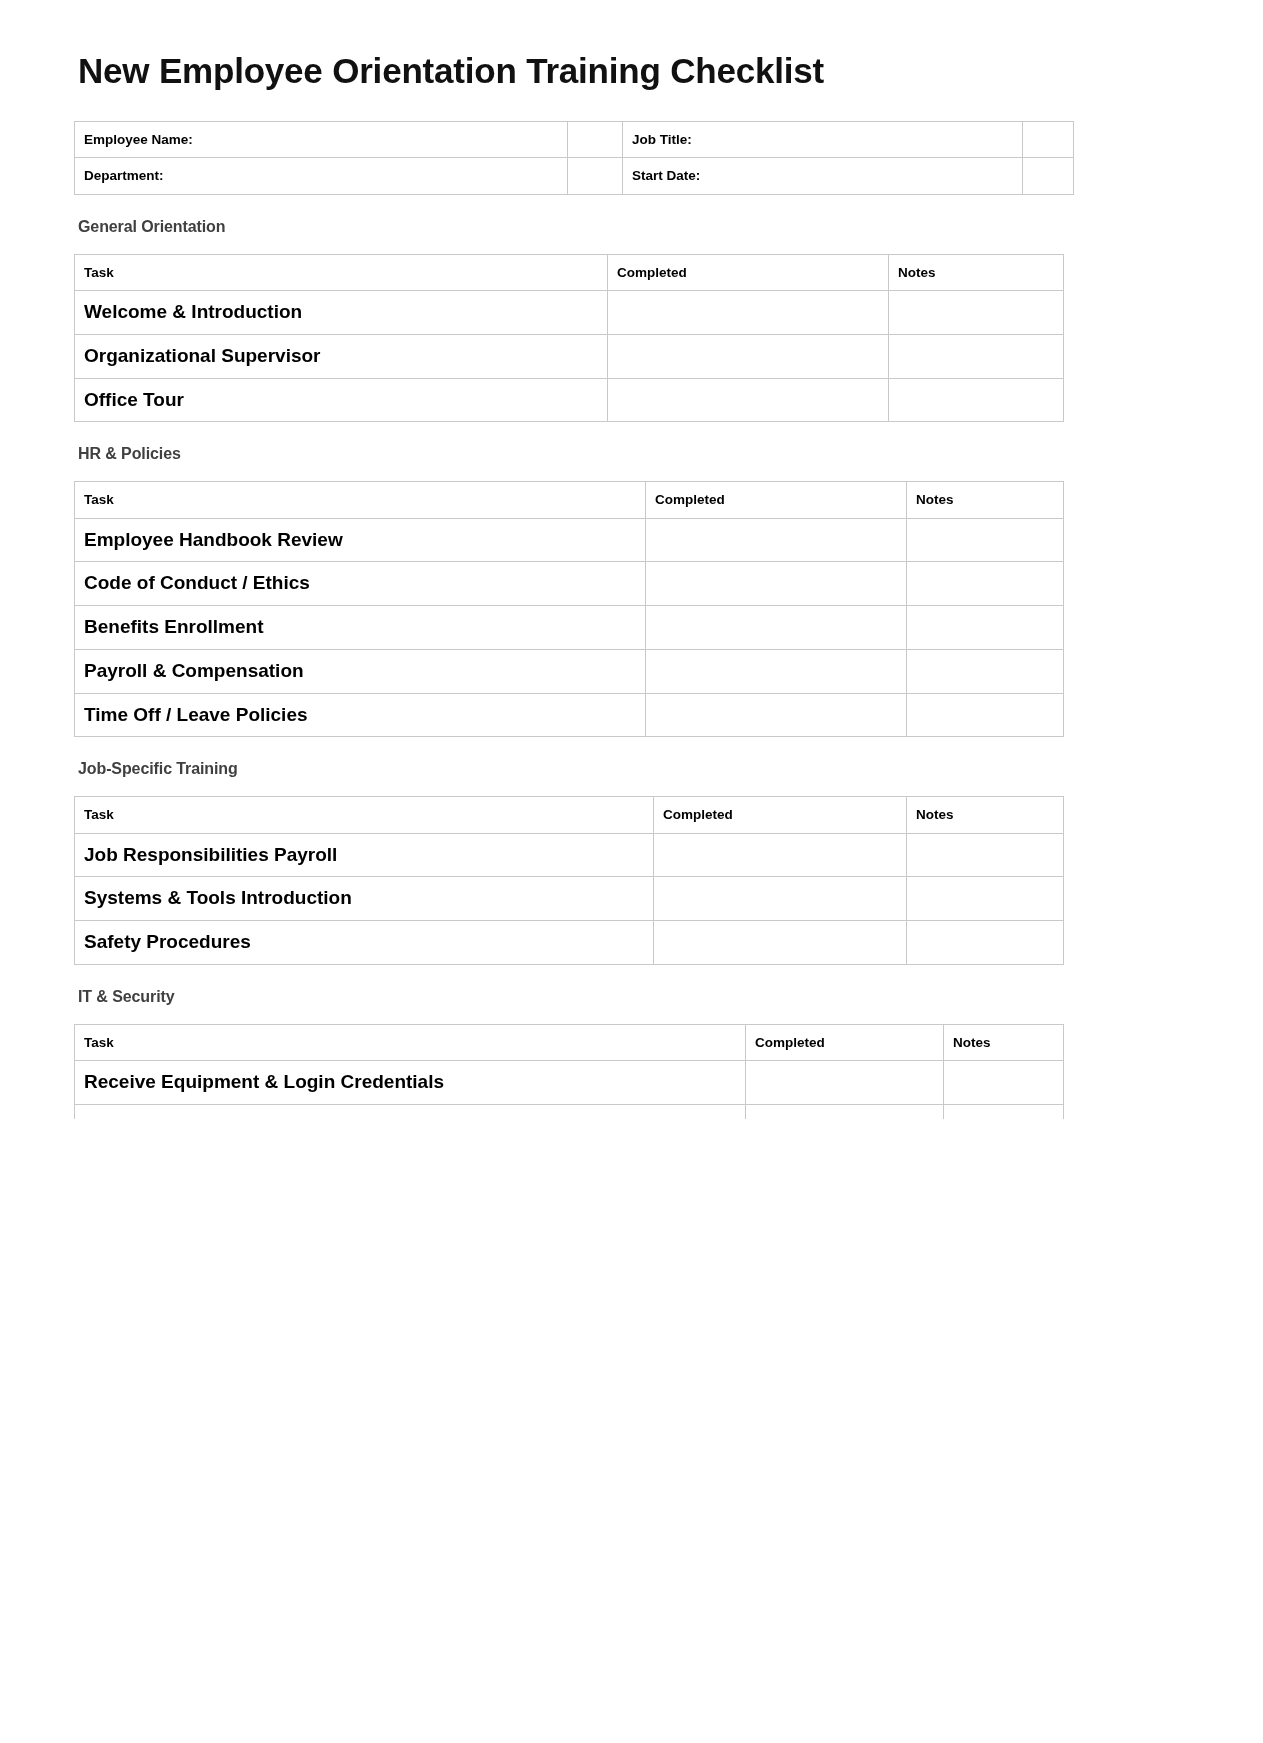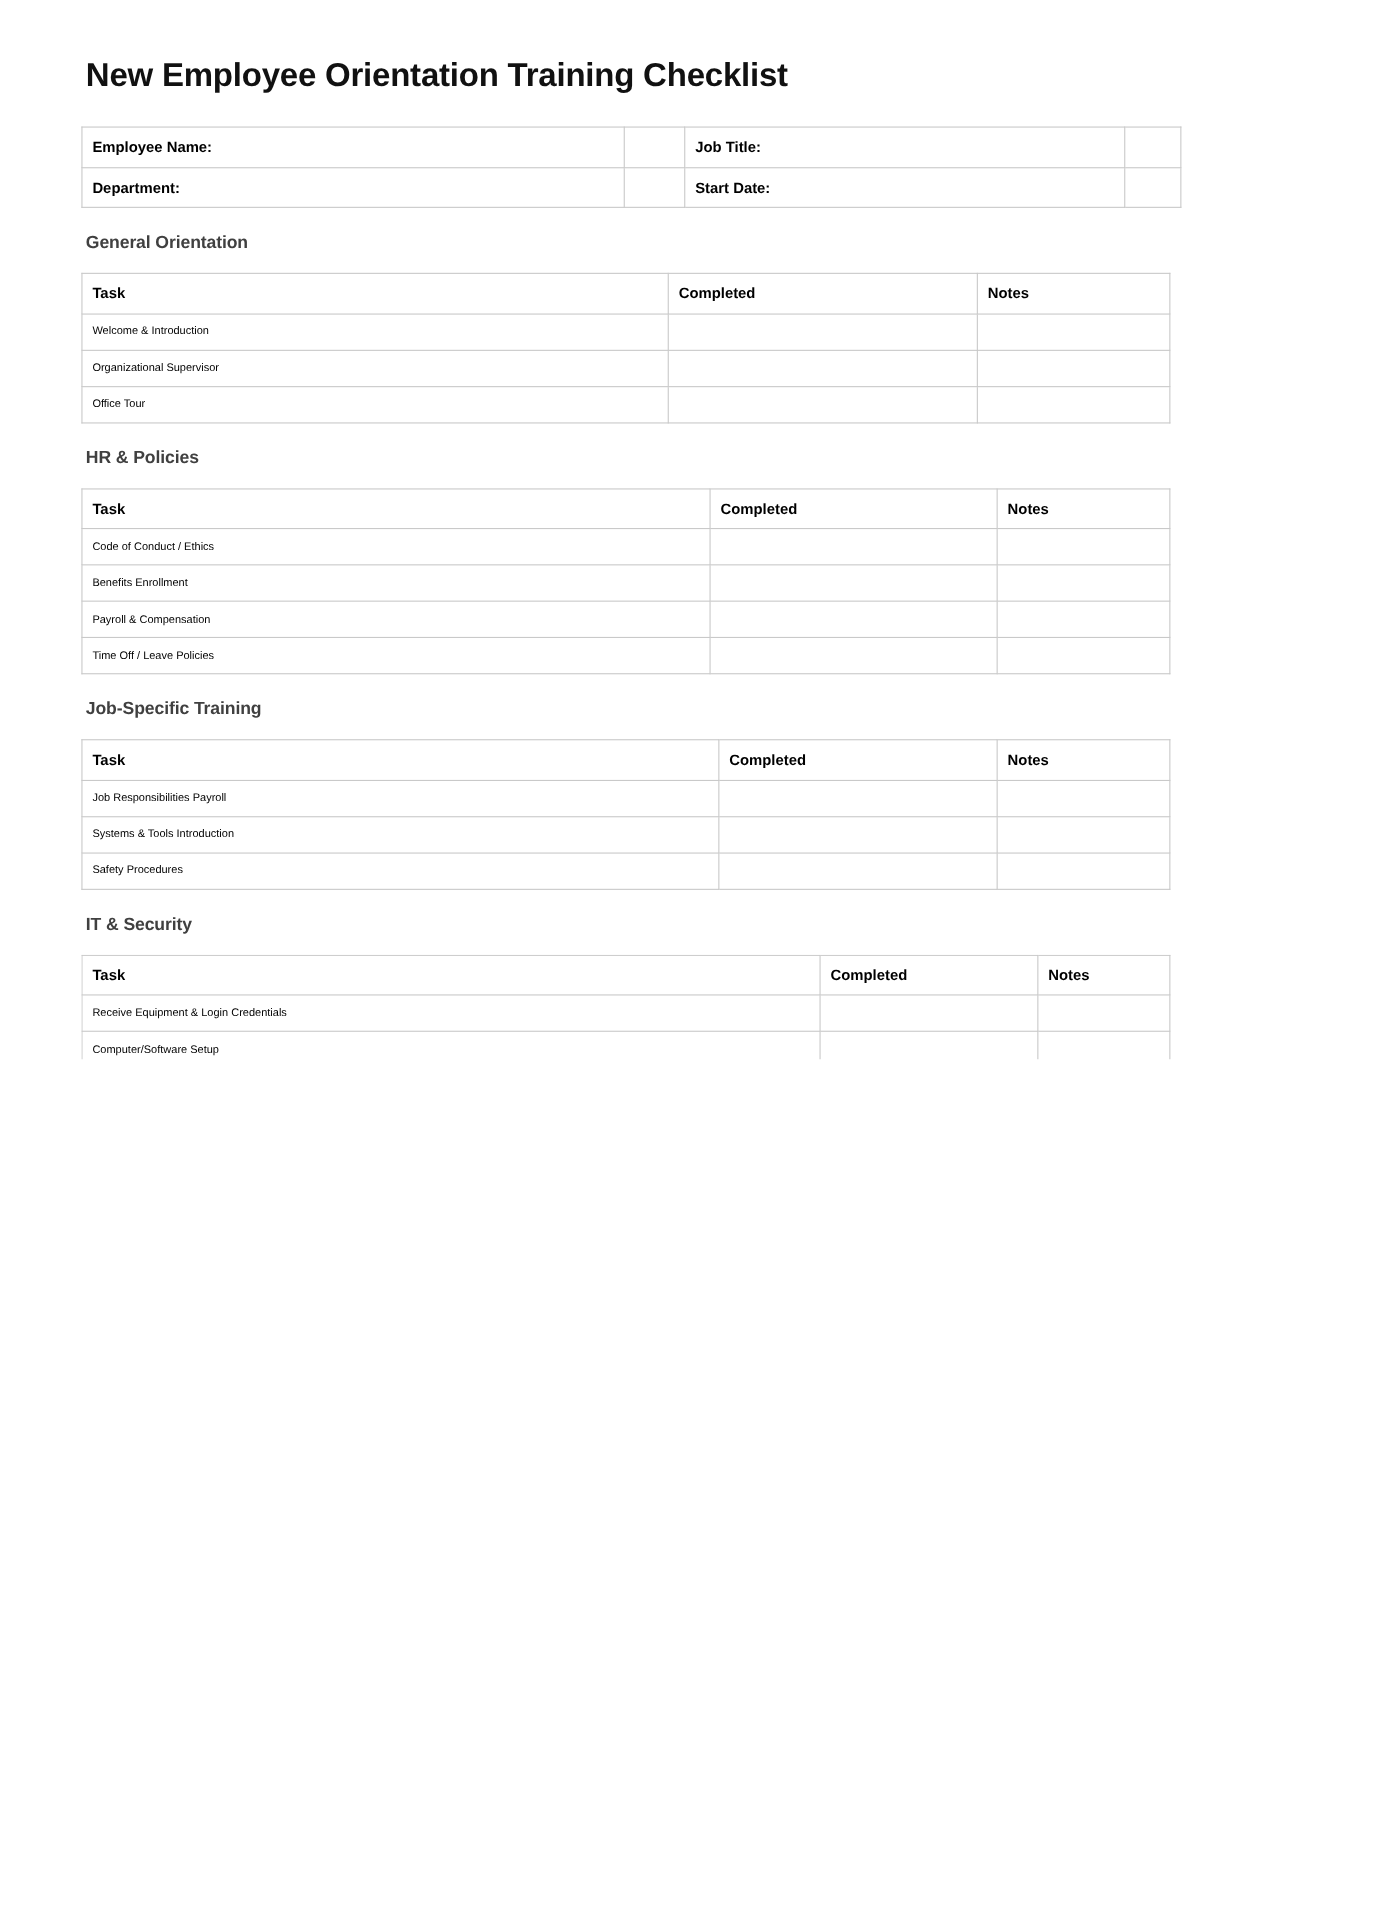--- a/index.html
+++ b/index.html
@@ -18,21 +18,21 @@
   .page {
     position: absolute;
     left: 0; top: 0;
     width: 1263px;
     height: 1743px;
     background: #ffffff;
     box-sizing: border-box;
     padding: 52px 74px 0 74px;
   }
   .doc-title {
-    font-size: 30px;
+    font-size: 35px;
     font-weight: bold;
     letter-spacing: -0.2px;
     margin: 0 0 30px 4px;
     line-height: 1.1;
     color: #111111;
   }
   table {
     border-collapse: collapse;
     width: 989px;
     table-layout: fixed;
@@ -67,22 +67,22 @@
     letter-spacing: -0.1px;
     color: #404040;
   }
   .task-table th {
     font-weight: bold;
     height: 32px;
     font-size: 13.5px;
   }
   .task-table td {
     height: 33px;
-    font-weight: normal;
-    font-size: 10px;
+    font-weight: bold;
+    font-size: 19px;
   }
   
   .tbl-general .col-task { width: 533px; }
   .tbl-general .col-completed { width: 281px; }
   .tbl-general .col-notes { width: 175px; }
 
   .tbl-hr .col-task { width: 571px; }
   .tbl-hr .col-completed { width: 261px; }
   .tbl-hr .col-notes { width: 157px; }
 
@@ -155,20 +155,25 @@
   <h2 class="section-heading">HR &amp; Policies</h2>
   <table class="task-table tbl-hr">
     <thead>
       <tr>
         <th class="col-task">Task</th>
         <th class="col-completed">Completed</th>
         <th class="col-notes">Notes</th>
       </tr>
     </thead>
     <tbody>
+      <tr>
+        <td class="col-task">Employee Handbook Review</td>
+        <td class="col-completed"></td>
+        <td class="col-notes"></td>
+      </tr>
       <tr>
         <td class="col-task">Code of Conduct / Ethics</td>
         <td class="col-completed"></td>
         <td class="col-notes"></td>
       </tr>
       <tr>
         <td class="col-task">Benefits Enrollment</td>
         <td class="col-completed"></td>
         <td class="col-notes"></td>
       </tr>

